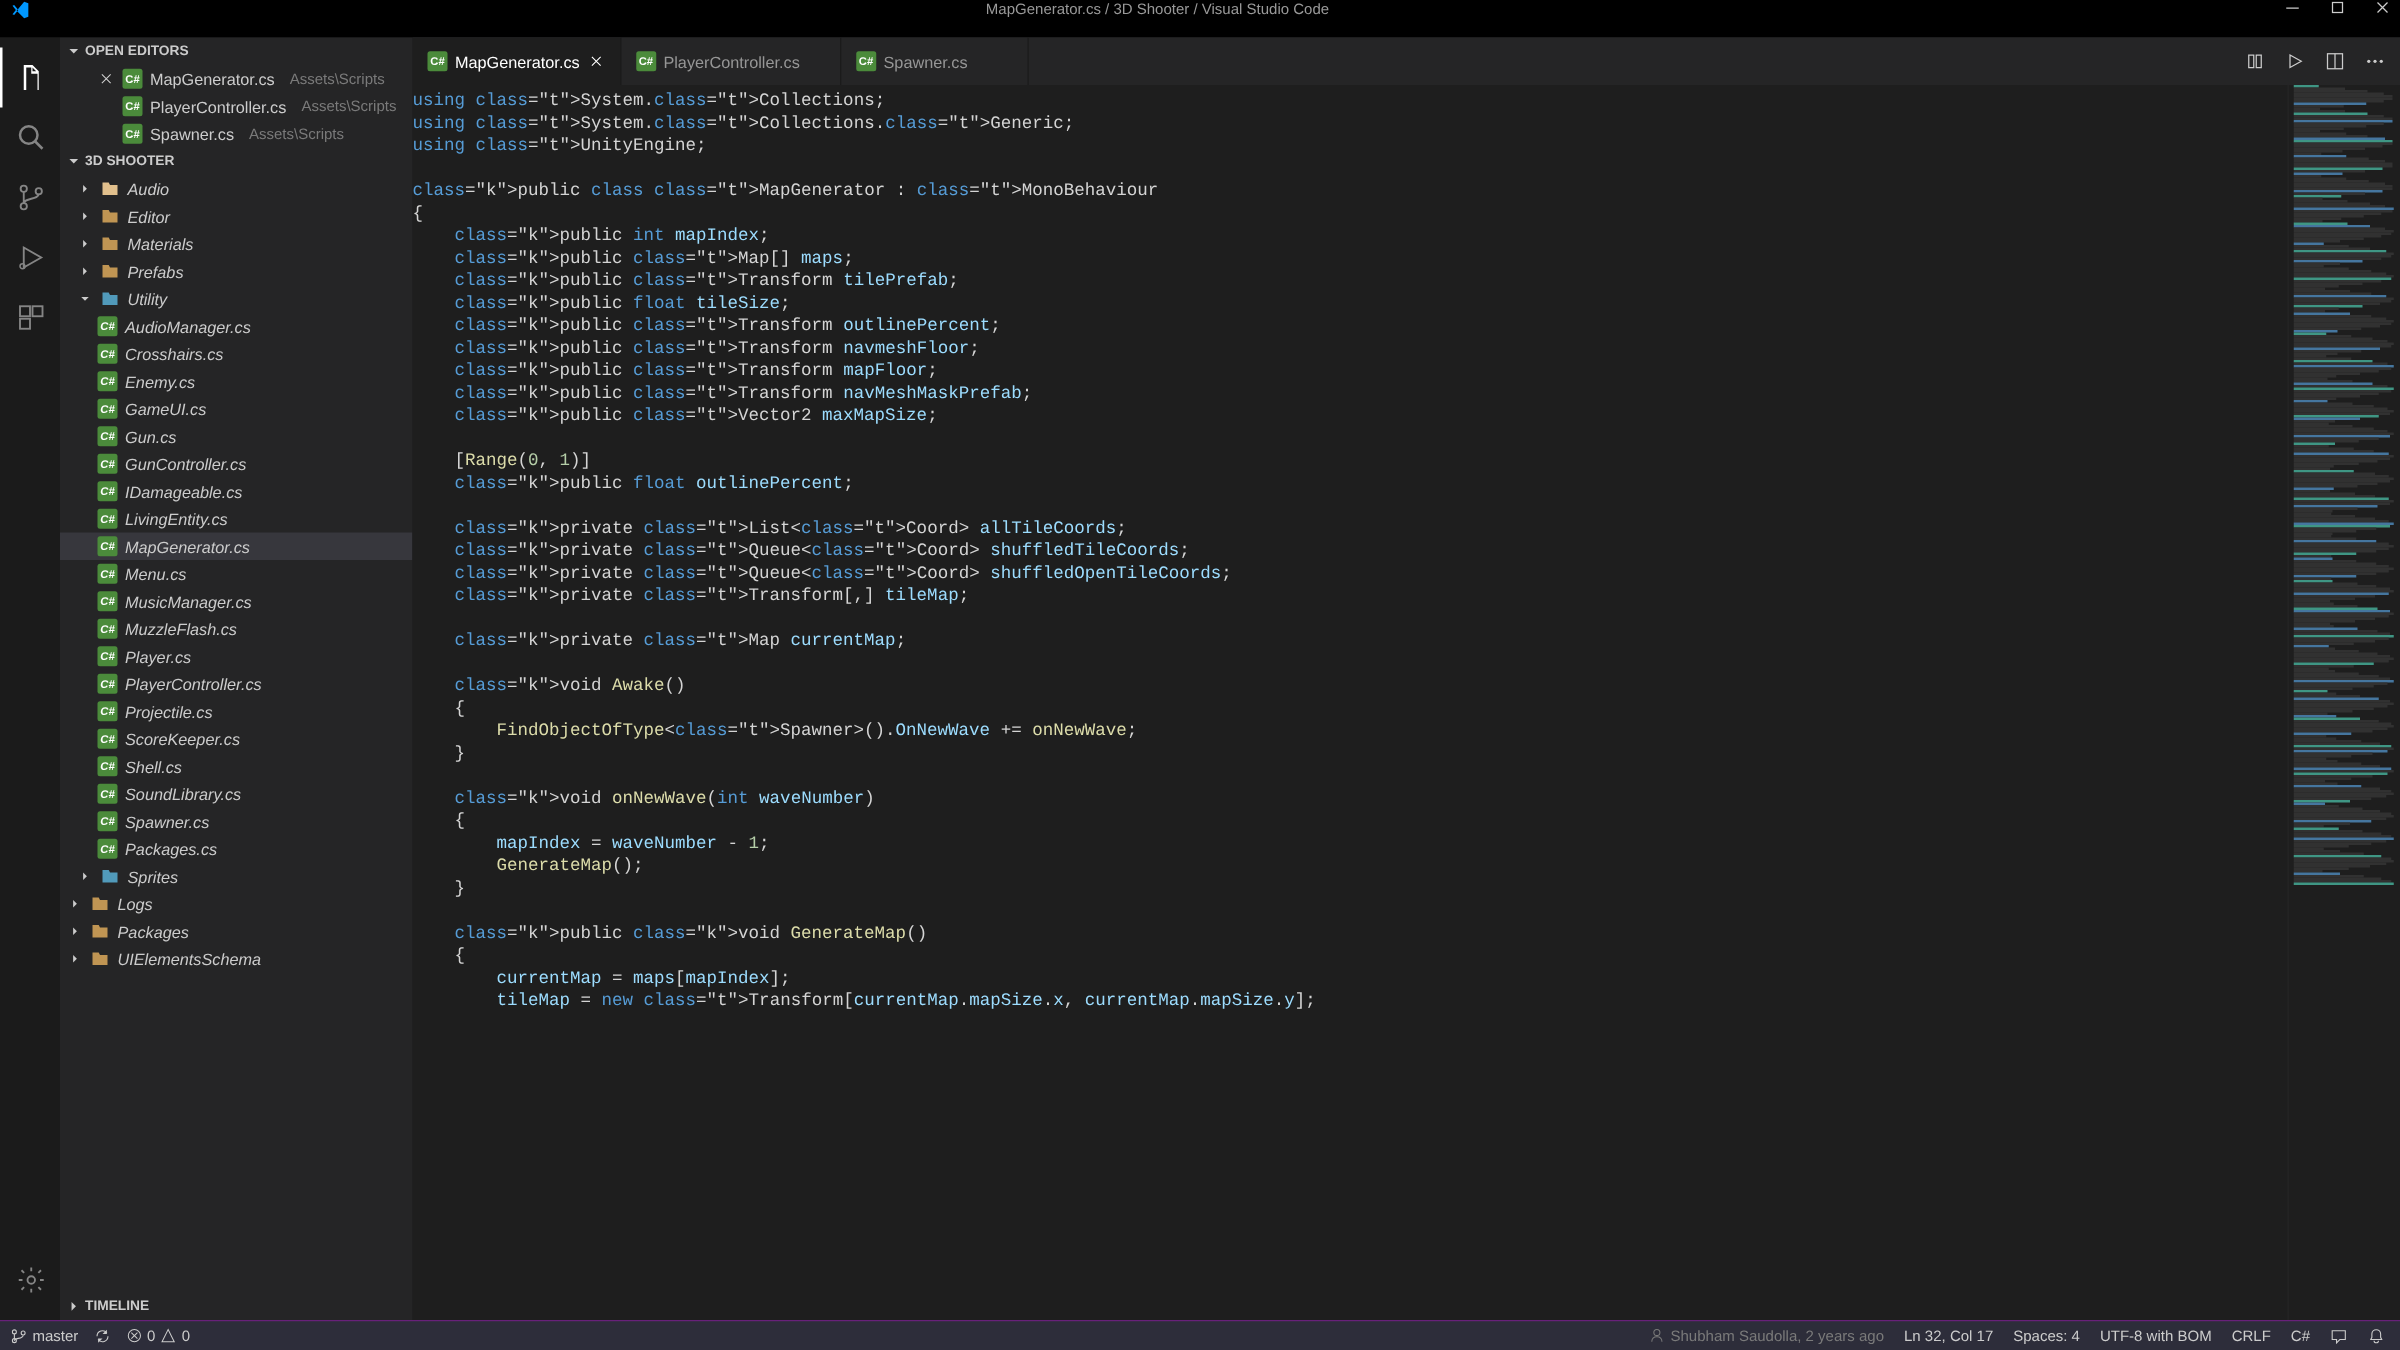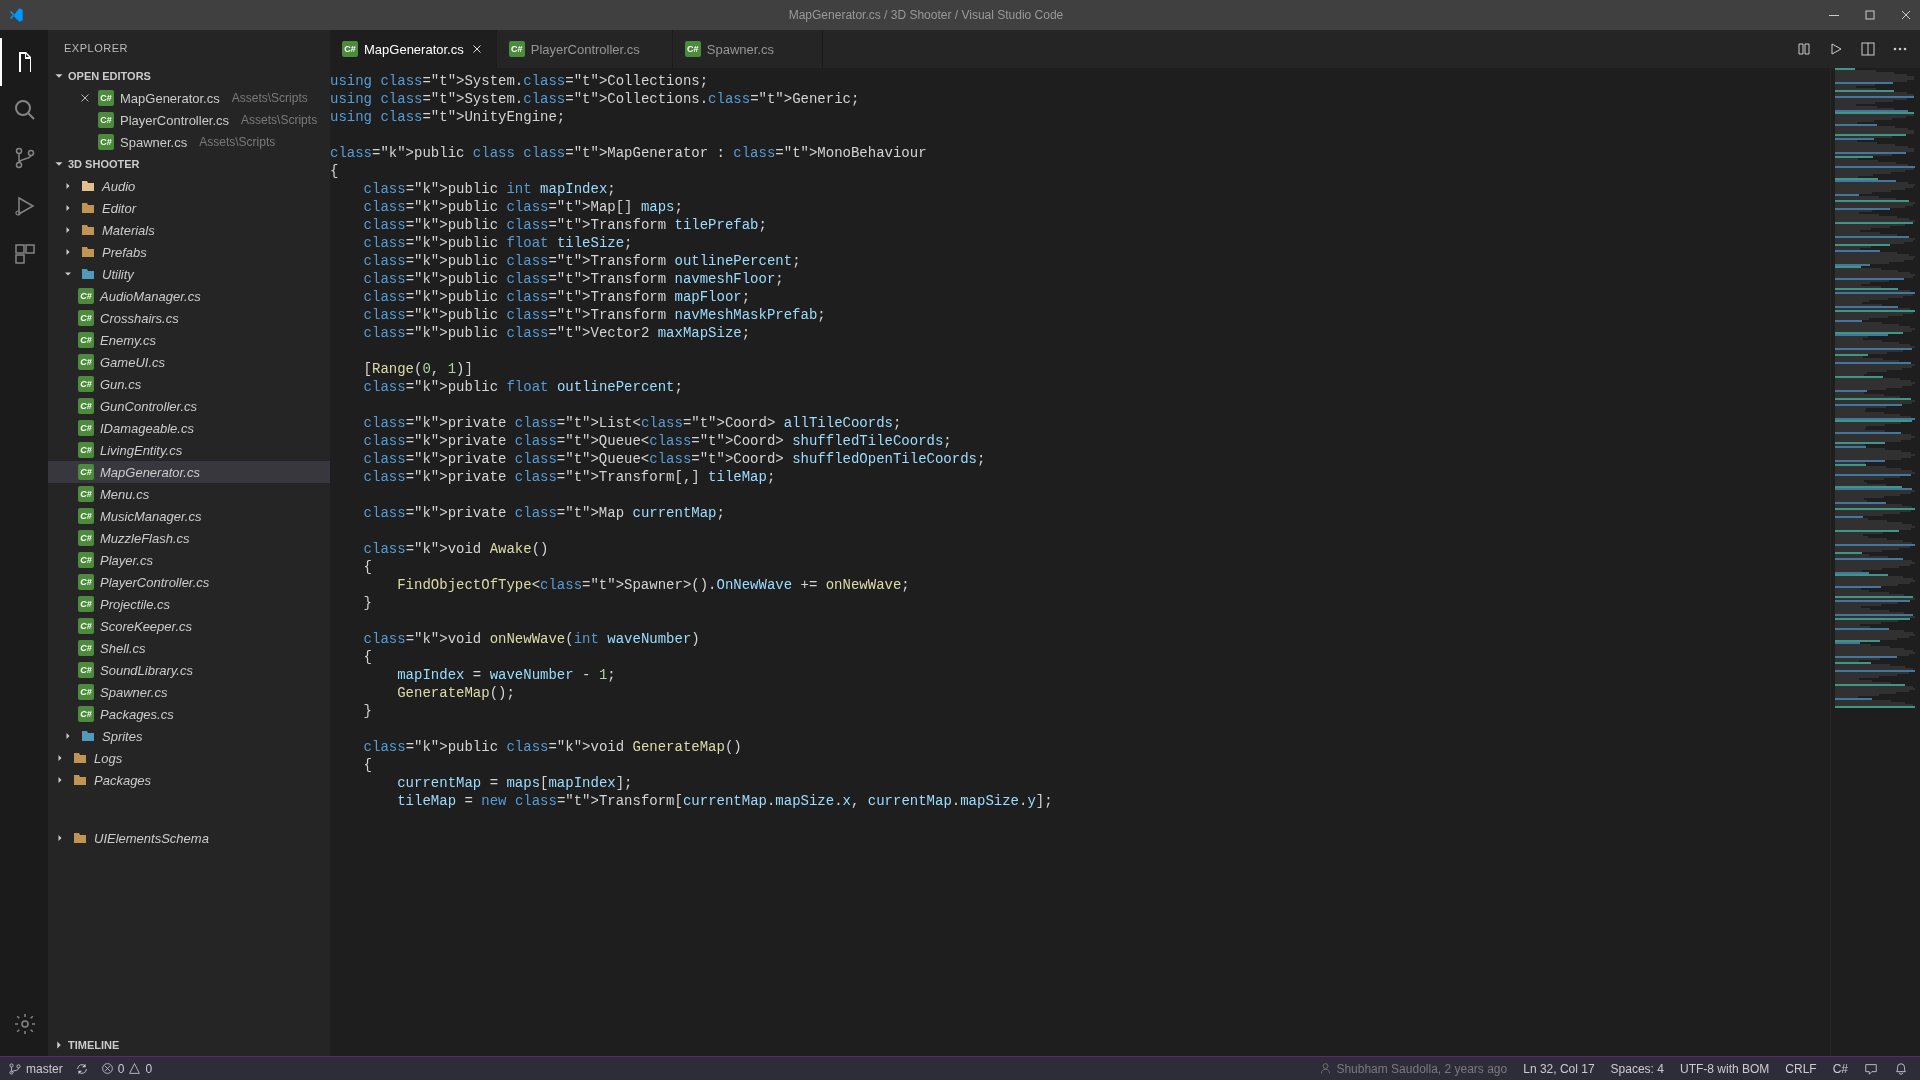--- a/index.html
+++ b/index.html
@@ -7,23 +7,23 @@
   font-family: "Segoe UI", -apple-system, sans-serif;
   background: #1e1e1e;
   color: #cccccc;
   width: 1920px;
   height: 1080px;
   overflow: hidden;
   font-size: 13px;
 }
 .title-bar {
   height: 30px;
-  background: #404040;
+  background: #000000;
   display: flex;
-  align-items: center;
+  align-items: flex-start;
   justify-content: space-between;
   padding: 0 8px;
   gap: 36px;
 }
 .title-left { display: flex; align-items: center; gap: 8px; }
 .vscode-logo { width: 16px; height: 16px; }
 .title-center { color: #999; font-size: 12px; }
 .title-right { display: flex; gap: 24px; align-items: center; }
 .window-btn { width: 12px; height: 12px; color: #ccc; cursor: pointer; }
 .body-layout { display: flex; height: calc(100% - 54px); }
@@ -197,21 +197,20 @@
       <div class="activity-item">
         <svg width="24" height="24" viewBox="0 0 24 24">
             <circle cx="12" cy="12" r="3" fill="none" stroke="currentColor" stroke-width="1.5"></circle>
             <path fill="none" stroke="currentColor" stroke-width="1.5" d="M12 2v3M12 19v3M4.2 4.2l2.1 2.1M17.7 17.7l2.1 2.1M2 12h3M19 12h3M4.2 19.8l2.1-2.1M17.7 6.3l2.1-2.1"></path>
           </svg>
       </div>
     </div>
   </div>
 
   <div class="sidebar">
-    <div class="sidebar-header">EXPLORER</div>
     <div class="section-header">
       <svg class="chev" viewBox="0 0 16 16">
           <path fill="currentColor" d="M4 6l4 4 4-4z"></path>
         </svg>
       <span>OPEN EDITORS</span>
     </div>
     <div id="open-editors">
         <div class="editor-item">
           <svg width="14" height="14" viewBox="0 0 16 16">
             <path stroke="currentColor" d="M4 4l8 8M12 4l-8 8"></path>
@@ -386,21 +385,21 @@
         </div>
         <div class="tree-item" style="padding-left: 6px;">
           <svg width="12" height="12" viewBox="0 0 16 16">
             <path fill="currentColor" d="M6 4l4 4-4 4z"></path>
           </svg>
           <svg width="16" height="16" viewBox="0 0 16 16">
             <path fill="#c09553" d="M2 3h5l1 2h6v8H2z"></path>
           </svg>
           <span>Packages</span>
         </div>
-        <div class="tree-item" style="padding-left: 6px; margin-top: 36px;">
+        <div class="tree-item" style="padding-left: 6px;">
           <svg width="12" height="12" viewBox="0 0 16 16">
             <path fill="currentColor" d="M6 4l4 4-4 4z"></path>
           </svg>
           <svg width="16" height="16" viewBox="0 0 16 16">
             <path fill="#c09553" d="M2 3h5l1 2h6v8H2z"></path>
           </svg>
           <span>UIElementsSchema</span>
         </div>
       </div>
 

